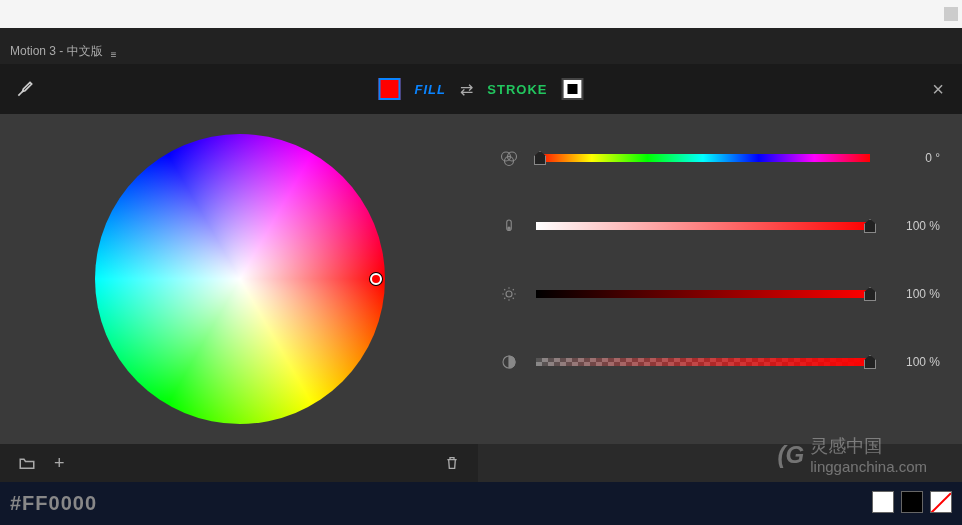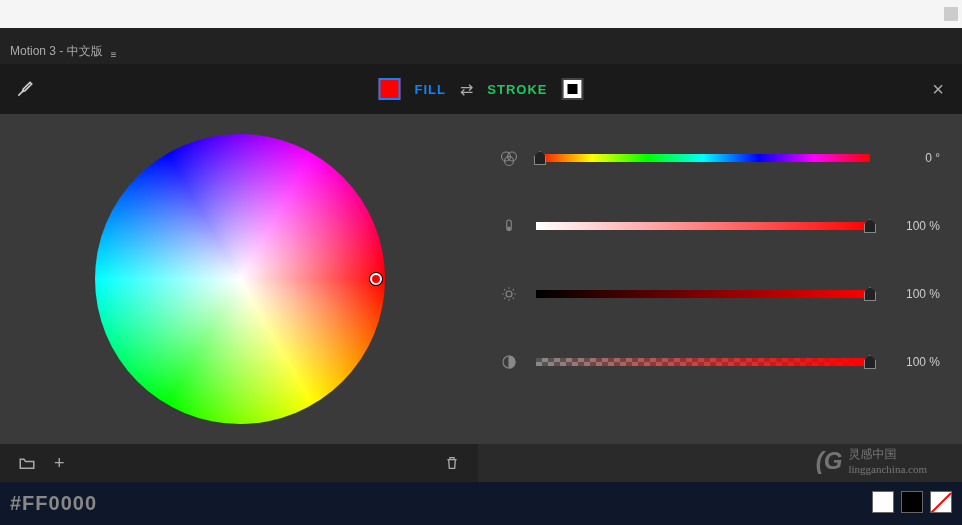--- a/index.html
+++ b/index.html
@@ -8,21 +8,21 @@
 .top-white-close { position: absolute; right: 4px; top: 7px; width: 14px; height: 14px; background: #ccc; }
 .title-bar { height: 36px; background: #222; display: flex; align-items: flex-end; padding: 4px 10px; color: #aaa; font-size: 12px; }
 .title-bar .menu-icon { margin-left: 8px; font-size: 10px; }
 .toolbar { height: 50px; background: #1a1a1a; display: flex; align-items: center; padding: 0 15px; position: relative; }
 .eyedropper { width: 20px; height: 20px; }
 .toolbar-center { position: absolute; left: 50%; transform: translateX(-50%); display: flex; align-items: center; gap: 14px; }
 .swatch-box { width: 22px; height: 22px; border: 2px solid #444; }
 .swatch-box.active { border-color: #0a84ff; }
 .fill-swatch { background: #ff0000; }
 .tab-label { font-size: 13px; font-weight: bold; letter-spacing: 1px; color: #22c55e; }
-.tab-label.active { color: #0a84ff; }
+.tab-label.active { color: #0a84ff; font-style: italic; }
 .swap-icon { color: #aaa; font-size: 16px; }
 .close-x { position: absolute; right: 18px; color: #aaa; font-size: 20px; cursor: pointer; }
 .main { display: flex; height: 330px; background: #3a3a3a; }
 .wheel-area { width: 480px; display: flex; align-items: center; justify-content: center; }
 .color-wheel { width: 290px; height: 290px; border-radius: 50%; position: relative; background: radial-gradient(circle, #fff 0%, transparent 70%), conic-gradient(from 90deg, #ff0000, #ffff00, #00ff00, #00ffff, #0000ff, #ff00ff, #ff0000); }
 .wheel-picker { position: absolute; width: 12px; height: 12px; border: 2px solid #fff; border-radius: 50%; right: 3px; top: 50%; transform: translate(0, -50%); box-shadow: 0 0 0 1px #000; background: #ff0000; }
 .sliders-area { width: 480px; padding: 35px 20px 20px 20px; display: flex; flex-direction: column; gap: 50px; }
 .slider-row { display: flex; align-items: center; gap: 18px; }
 .slider-icon { width: 18px; color: #888; flex-shrink: 0; }
 .slider-track { flex: 1; height: 8px; position: relative; margin-right: 10px; }
@@ -38,21 +38,21 @@
 .hex-row { height: 43px; background: #0f172a; display: flex; align-items: center; padding: 0 10px; gap: 10px; }
 .hex-value { font-size: 20px; font-weight: bold; color: #888; letter-spacing: 1px; }
 .preset-swatches { position: absolute; right: 10px; bottom: 12px; display: flex; gap: 7px; }
 .preset { width: 22px; height: 22px; border: 1px solid #666; }
 .preset-white { background: #fff; }
 .preset-black { background: #000; }
 .preset-none { background: #fff; position: relative; overflow: hidden; }
 .preset-none::after { content: ""; position: absolute; width: 140%; height: 2px; background: #ff0000; top: 50%; left: -20%; transform: rotate(-45deg); }
 .watermark { position: absolute; right: 35px; bottom: 50px; color: rgba(255,255,255,0.35); font-size: 13px; display: flex; align-items: center; gap: 6px; pointer-events: none; }
 .watermark .wm-logo { font-size: 24px; font-weight: bold; font-style: italic; }
-.watermark .wm-sub { font-size: 11px; display: block; font-family: Liberation Serif, serif; }
+.watermark .wm-sub { font-size: 15px; display: block; }
 </style>
 </head>
 <body>
 
 <div class="top-white">
   <div class="top-white-close"></div>
 </div>
 
 <div class="title-bar">
   <span>Motion 3 - 中文版</span>
@@ -148,16 +148,16 @@
 
 <div class="preset-swatches">
   <div class="preset preset-white"></div>
   <div class="preset preset-black"></div>
   <div class="preset preset-none"></div>
 </div>
 
 <div class="watermark">
   <span class="wm-logo">(G</span>
   <div>
-    <span style="font-size:12px;">灵感中国</span>
+    <span style="font-size:18px;">灵感中国</span>
     <span class="wm-sub">lingganchina.com</span>
   </div>
 </div>
 
 </body></html>

